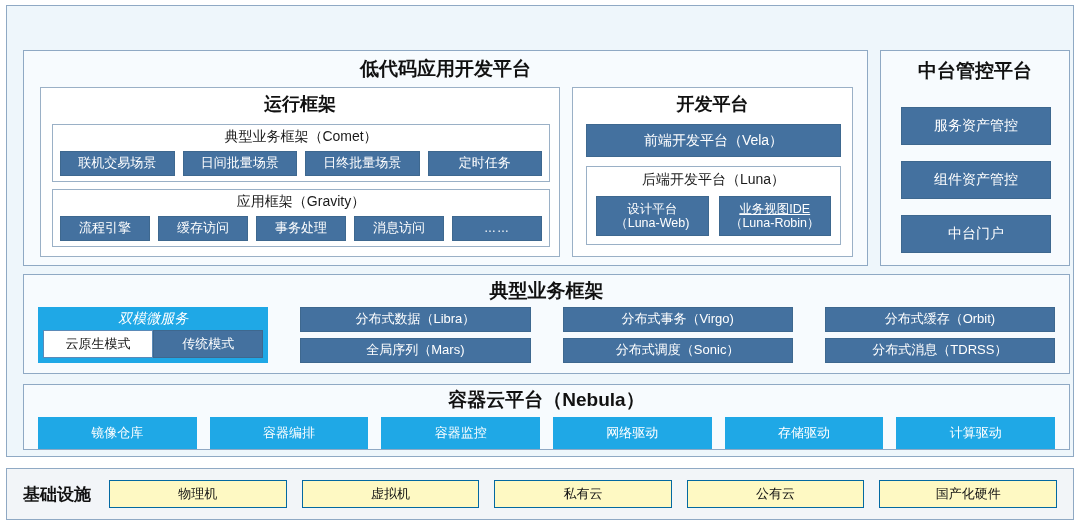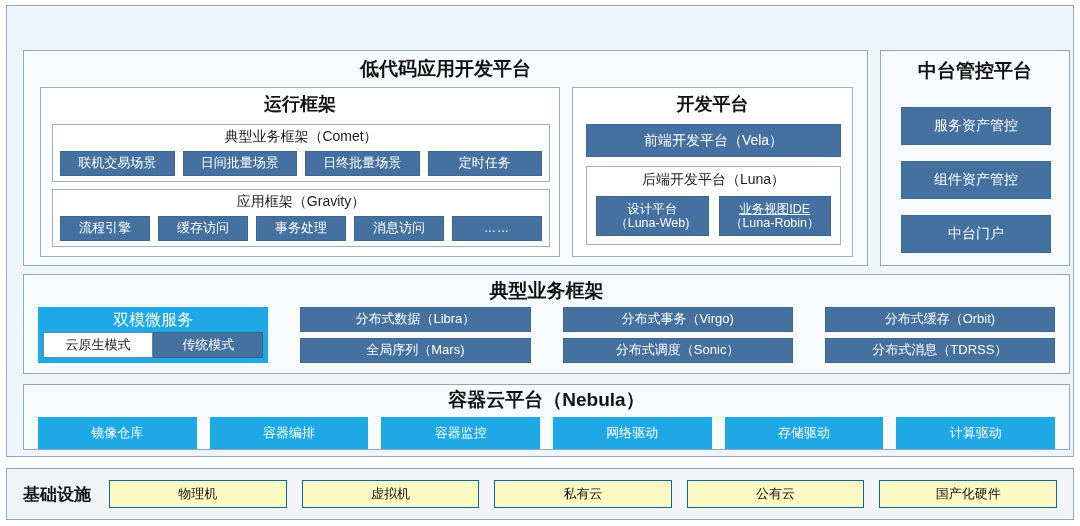--- a/index.html
+++ b/index.html
@@ -120,21 +120,21 @@
   .dbase-grid{
     position:absolute;left:14px;top:32px;right:14px;height:56px;
     display:grid;grid-template-columns:1fr 1fr 1fr 1fr;gap:0 32px;
   }
   .dual{
     grid-row:1;grid-column:1;
     box-sizing:border-box;background:#1fa8e6;border:1px solid #1fa8e6;
     display:flex;flex-direction:column;align-items:center;
     padding:2px 4px 4px 4px;
   }
-  .dual-title{color:#fff;font-size:16px;line-height:1.25;}
+  .dual-title{color:#fff;font-size:14px;line-height:1.25;font-style:italic;}
   .dual-row{display:flex;width:100%;margin-top:2px;flex:1;}
   .dual-row > div{flex:1;display:flex;align-items:center;justify-content:center;font-size:13px;box-sizing:border-box;}
   .dual-native{background:#fff;color:#111;border:1px solid #5b8ab8;}
   .dual-legacy{background:#44719f;color:#fff;border:1px solid #3e688f;}
   .stack2{display:flex;flex-direction:column;gap:6px;}
   .stack2 .chip{flex:1;font-size:13px;}
 
   
   .ccloud{position:absolute;left:16px;top:378px;width:1047px;height:66px;}
   .ccloud > .hdr{padding-top:5px;}

